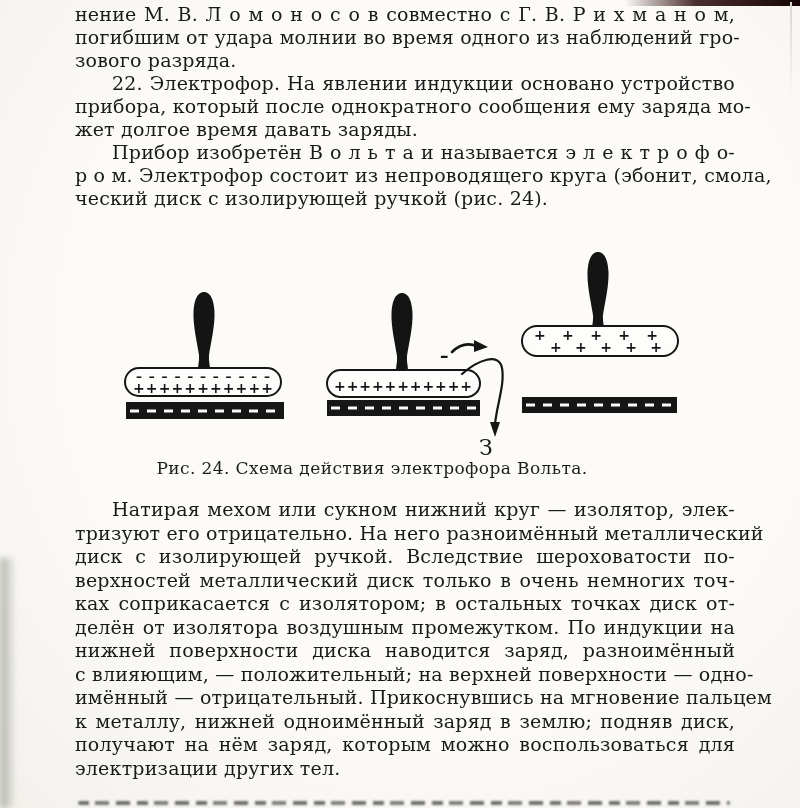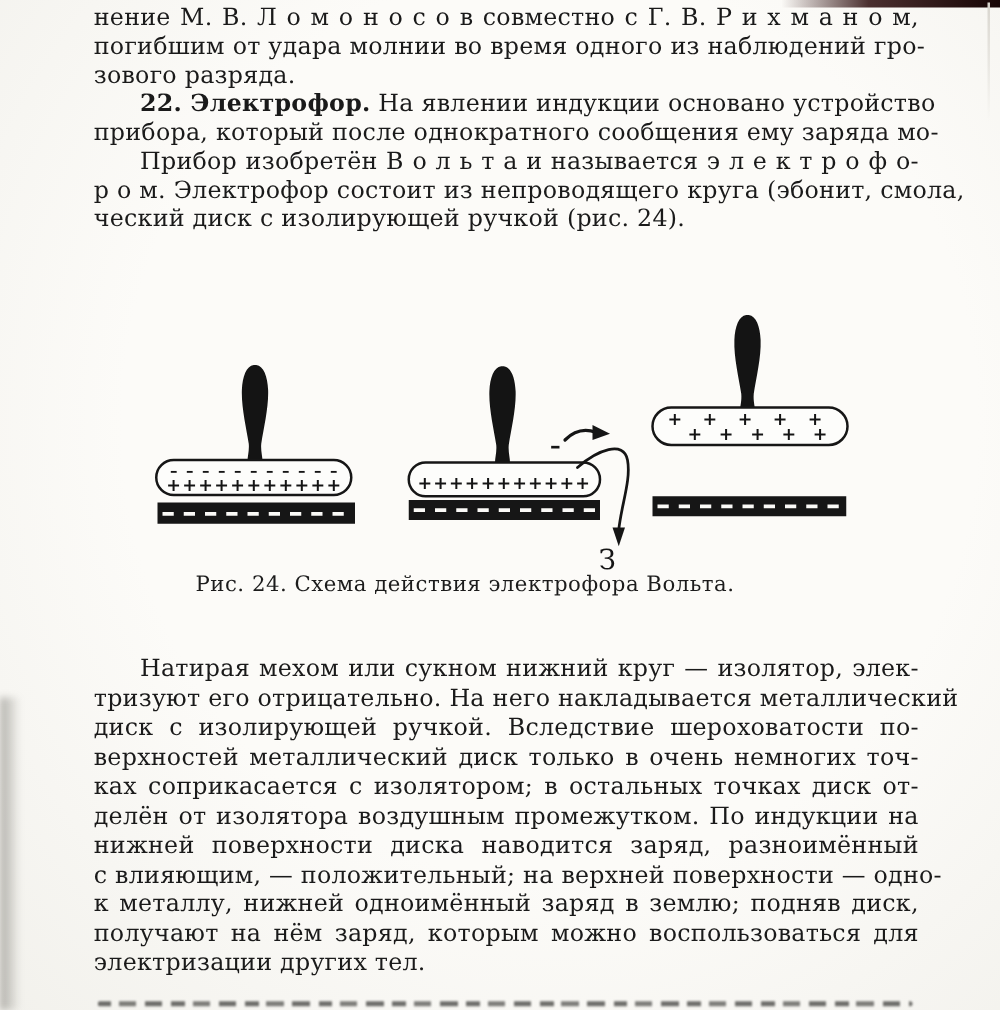--- a/index.html
+++ b/index.html
@@ -4,31 +4,31 @@
 <style>
   html,body{margin:0;padding:0;}
   body{
     width:800px;height:808px;position:relative;overflow:hidden;
     background:radial-gradient(ellipse at 55% 42%, #fcfbf8 55%, #f2f1ec 100%);
     font-family:"DejaVu Serif", serif;
     color:#1a1a1a;
   }
   .textcol{position:absolute;left:75px;width:660px;}
   .block-upper{top:3px;}
-  .block-lower{top:524px;}
+  .block-lower{top:498px;}
   .line{
     font-size:19px;line-height:23px;height:23px;
     text-align:justify;text-align-last:justify;
     white-space:nowrap;overflow:visible;
     letter-spacing:.2px;
   }
   .block-lower .line{line-height:23.5px;height:23.5px;}
   .line.indent{text-indent:37px;}
   .line.noj{text-align:center;text-align-last:left;}
-  .line b{font-weight:bold;}
+  .line b{font-weight:normal;}
   .figure-svg{position:absolute;left:0;top:234px;width:800px;height:226px;}
   .caption{
     position:absolute;left:0;top:457px;width:744px;
     text-align:center;font-size:17px;line-height:23px;color:#1c1c1c;
     letter-spacing:.4px;
   }
   
   .corner-band{
     position:absolute;top:0;right:0;width:175px;height:6px;
     background:linear-gradient(to right, rgba(30,8,8,0), rgba(44,12,12,.85) 40%, #170505);
@@ -56,20 +56,21 @@
 <body>
 
 <div>
 
   <div class="textcol block-upper" id="block-upper">
       <div class="line">нение М. В. Л о м о н о с о в совместно с Г. В. Р и х м а н о м,</div>
       <div class="line">погибшим от удара молнии во время одного из наблюдений гро-</div>
       <div class="line noj">зового разряда.</div>
       <div class="line indent"><b>22. Электрофор.</b> На явлении индукции основано устройство</div>
       <div class="line">прибора, который после однократного сообщения ему заряда мо-</div>
+      <div class="line noj">жет долгое время давать заряды.</div>
       <div class="line indent">Прибор изобретён В о л ь т а и называется э л е к т р о ф о-</div>
       <div class="line">р о м. Электрофор состоит из непроводящего круга (эбонит, смола,</div>
       <div class="line noj">ческий диск с изолирующей ручкой (рис. 24).</div>
     </div>
 
   <svg class="figure-svg" viewBox="0 0 800 226">
 
     <g>
       <path fill="#141414" transform="translate(204,58)" d="M -1,0 C -7,1 -10,9 -10.5,20 C -11,34 -7,50 -5,63 C -4.5,69 -6,73 -6,77 L 6,77 C 6,73 4.5,69 5,63 C 7,50 11,34 10.5,20 C 10,9 7,1 1,0 Z"></path>
       <rect x="125" y="134" width="156" height="28" rx="14" fill="#fdfdfb" stroke="#161616" stroke-width="2"></rect>
@@ -100,27 +101,28 @@
       <text x="550" y="118" textLength="112" lengthAdjust="spacing" font-family="DejaVu Sans, sans-serif" font-size="14" font-weight="bold" fill="#141414">+ + + + +</text>
       <rect x="522" y="163" width="155" height="16" fill="#161616"></rect>
       <line x1="526" y1="171" x2="673" y2="171" stroke="#fbfaf7" stroke-width="3" stroke-dasharray="9 8"></line>
     </g>
   </svg>
 
   <div class="caption">Рис. 24. Схема действия электрофора Вольта.</div>
 
   <div class="textcol block-lower" id="block-lower">
       <div class="line indent">Натирая мехом или сукном нижний круг — изолятор, элек-</div>
-      <div class="line">тризуют его отрицательно. На него накладывается металлический</div>
+      <div class="line">тризуют его отрицательно. На него разноимённый металлический</div>
       <div class="line">диск с изолирующей ручкой. Вследствие шероховатости по-</div>
       <div class="line">верхностей металлический диск только в очень немногих точ-</div>
       <div class="line">ках соприкасается с изолятором; в остальных точках диск от-</div>
       <div class="line">делён от изолятора воздушным промежутком. По индукции на</div>
       <div class="line">нижней поверхности диска наводится заряд, разноимённый</div>
       <div class="line">с влияющим, — положительный; на верхней поверхности — одно-</div>
+      <div class="line">имённый — отрицательный. Прикоснувшись на мгновение пальцем</div>
       <div class="line">к металлу, нижней одноимённый заряд в землю; подняв диск,</div>
       <div class="line">получают на нём заряд, которым можно воспользоваться для</div>
       <div class="line noj">электризации других тел.</div>
     </div>
 
   <div class="corner-band"></div>
   <div class="right-edge-line"></div>
   <div class="left-shadow"></div>
   <div class="cut-line"></div>
 

